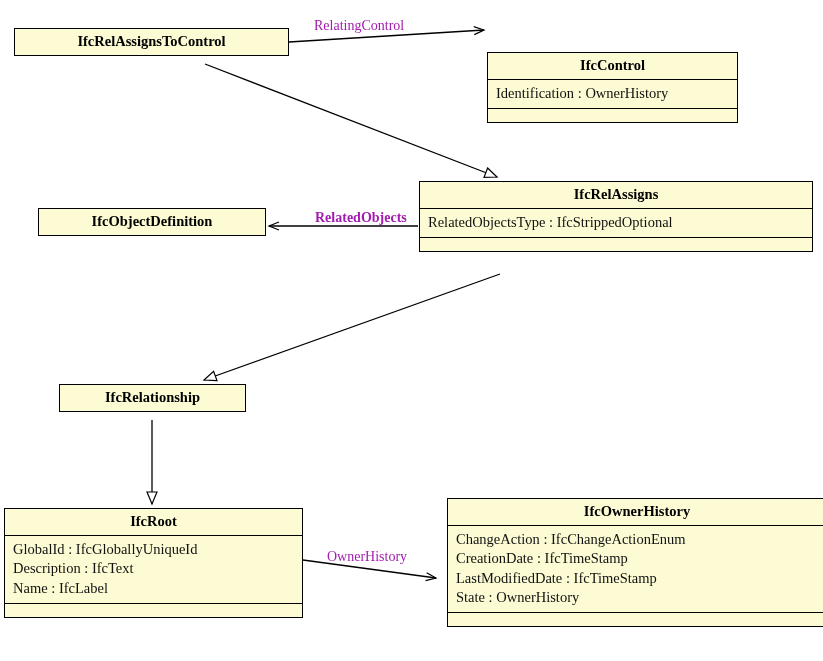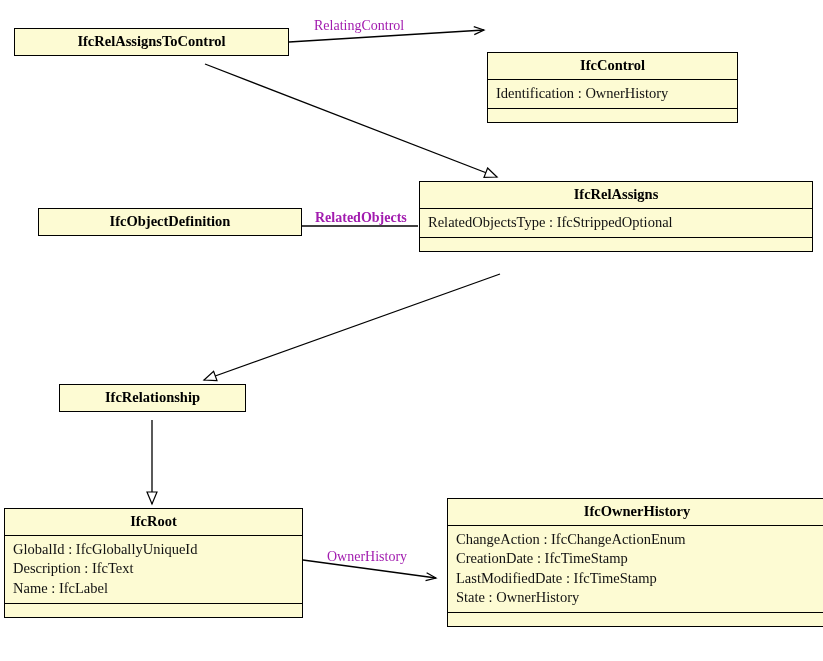--- a/index.html
+++ b/index.html
@@ -98,21 +98,21 @@
   </div>
 
   <div class="uml-class" style="left:419px; top:181px; width:394px;">
     <div class="uml-title">IfcRelAssigns</div>
     <div class="uml-attrs">
       <div>RelatedObjectsType : IfcStrippedOptional</div>
     </div>
     <div class="uml-ops"></div>
   </div>
 
-  <div class="uml-class" style="left:38px; top:208px; width:264px;">
+  <div class="uml-class" style="left:38px; top:208px; width:228px;">
     <div class="uml-title">IfcObjectDefinition</div>
   </div>
 
   <div class="uml-class" style="left:59px; top:384px; width:187px;">
     <div class="uml-title">IfcRelationship</div>
   </div>
 
   <div class="uml-class" style="left:4px; top:508px; width:299px;">
     <div class="uml-title">IfcRoot</div>
     <div class="uml-attrs">

